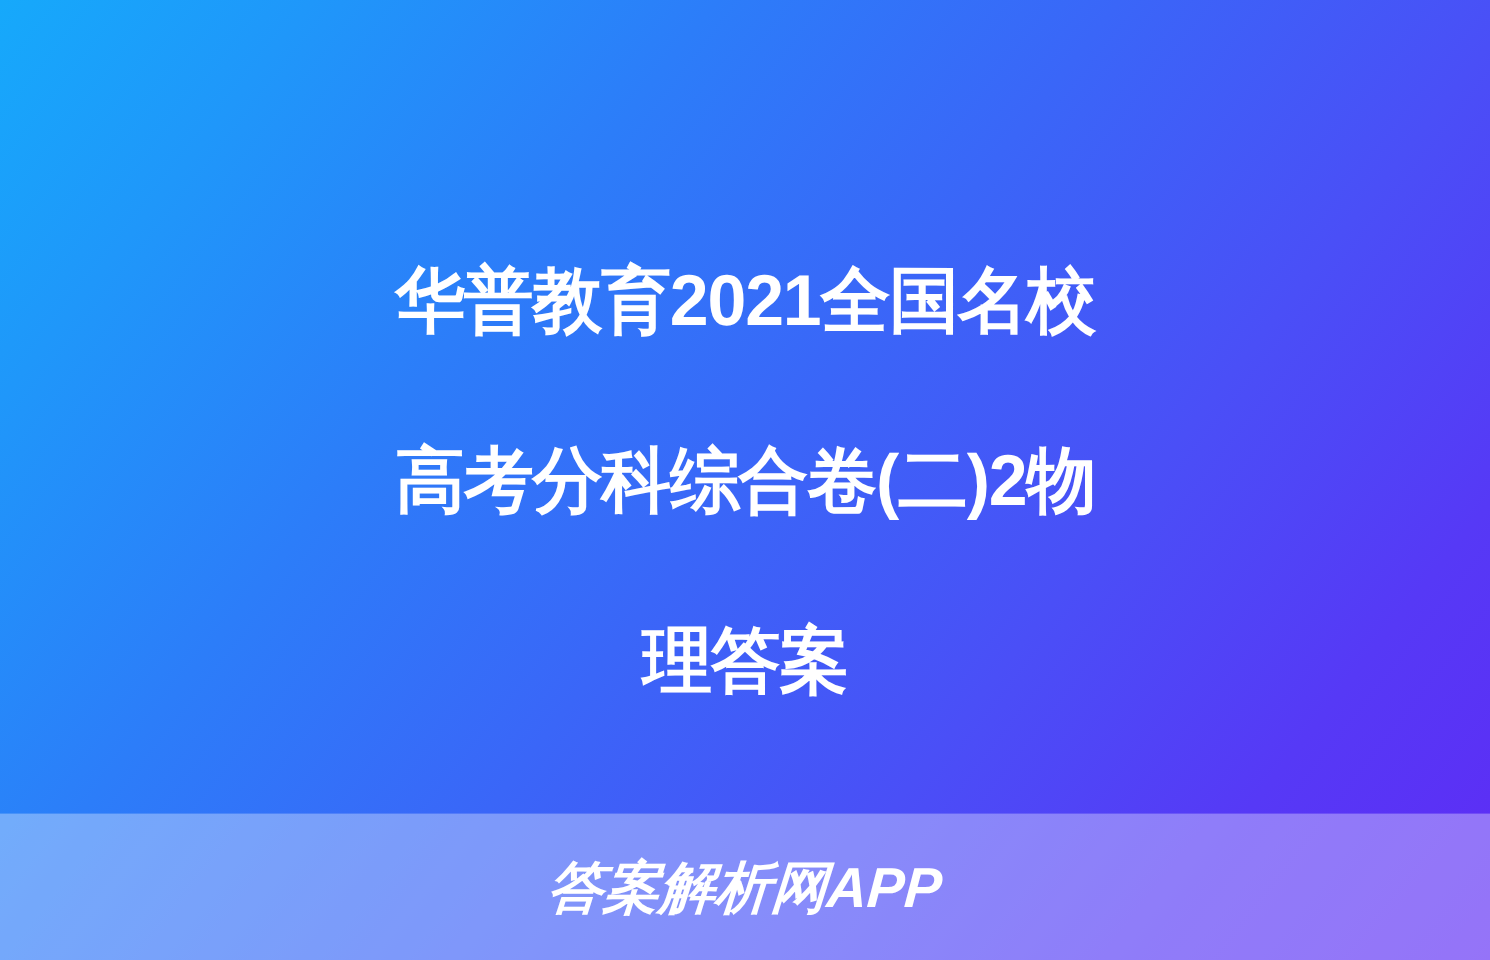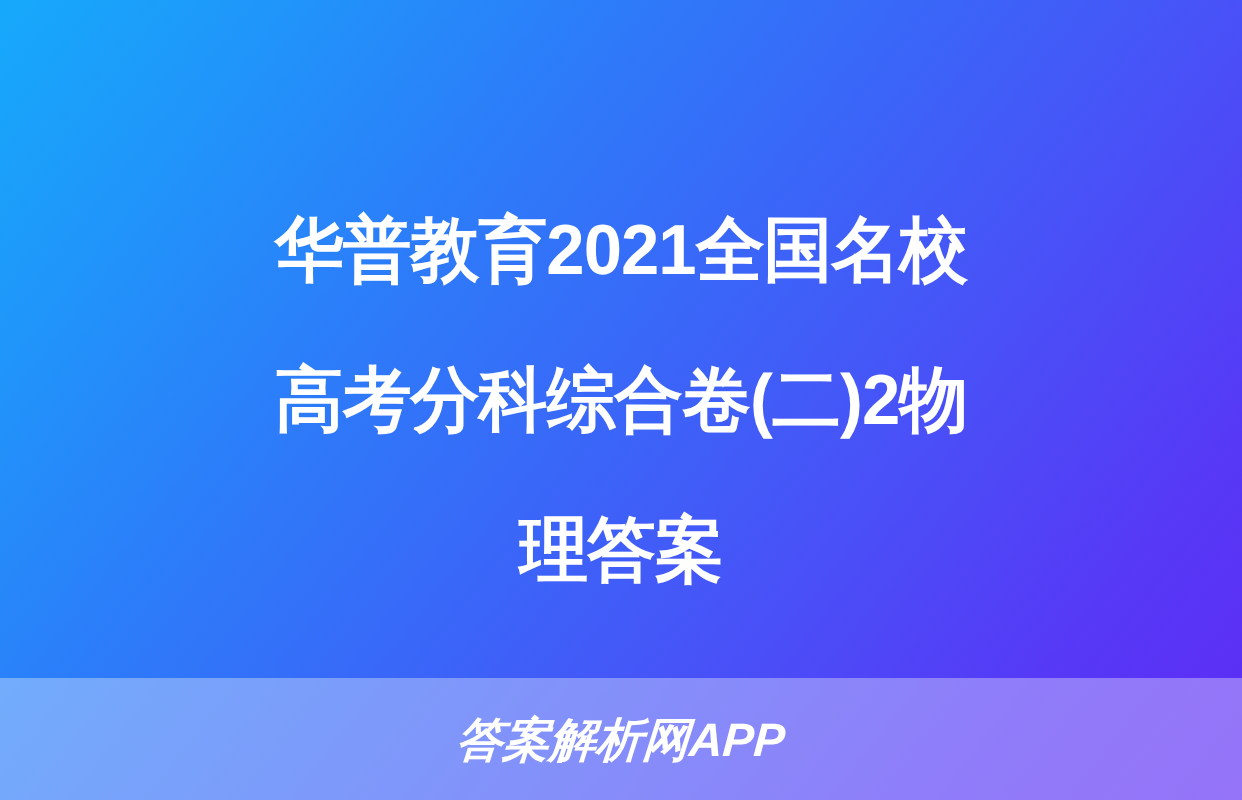--- a/index.html
+++ b/index.html
@@ -26,21 +26,21 @@
   }
 
   
   .headline {
     position: absolute;
     left: 0;
     top: 176px;
     width: 1242px;
     text-align: center;
     color: #ffffff;
-    font-size: 71px;
+    font-size: 60px;
     line-height: 150px;
     font-weight: 700;
     letter-spacing: -1px;
     white-space: nowrap;
     -webkit-font-smoothing: antialiased;
     text-rendering: geometricPrecision;
   }
   .headline-line {
     display: block;
     height: 150px;

